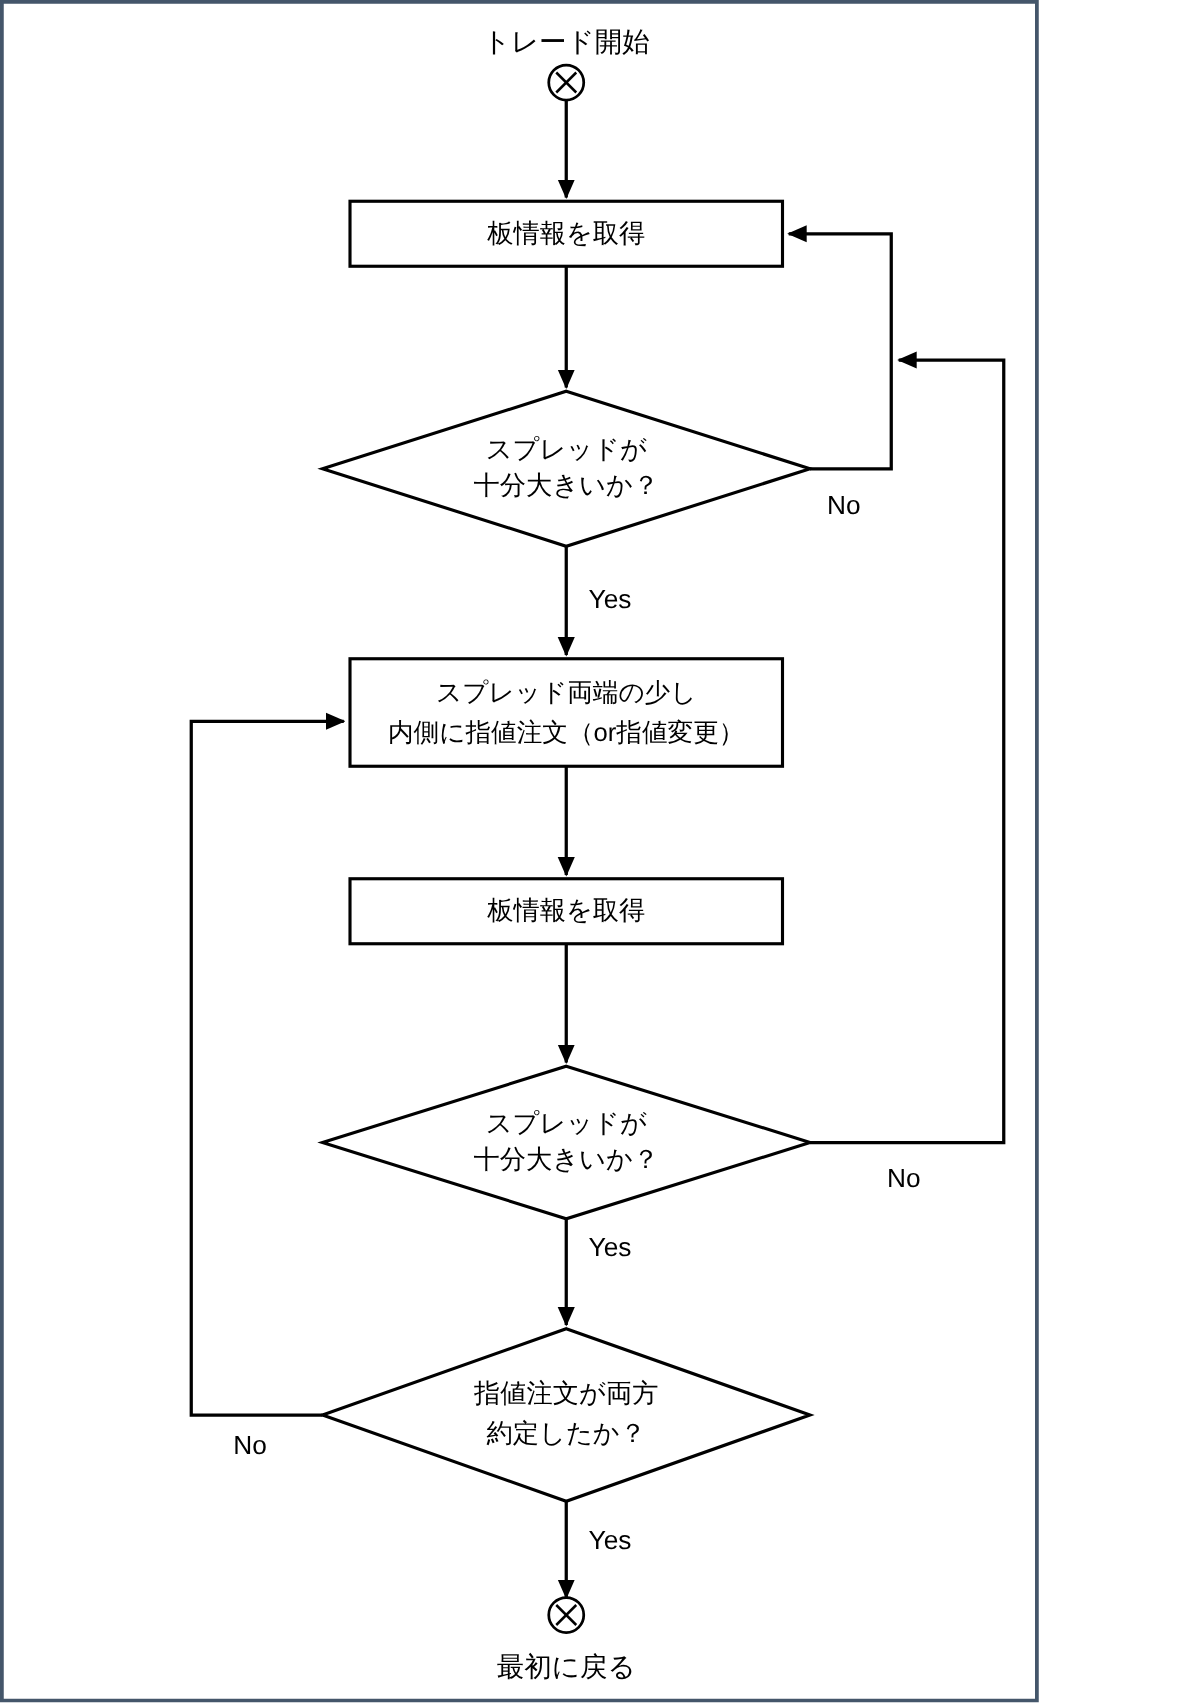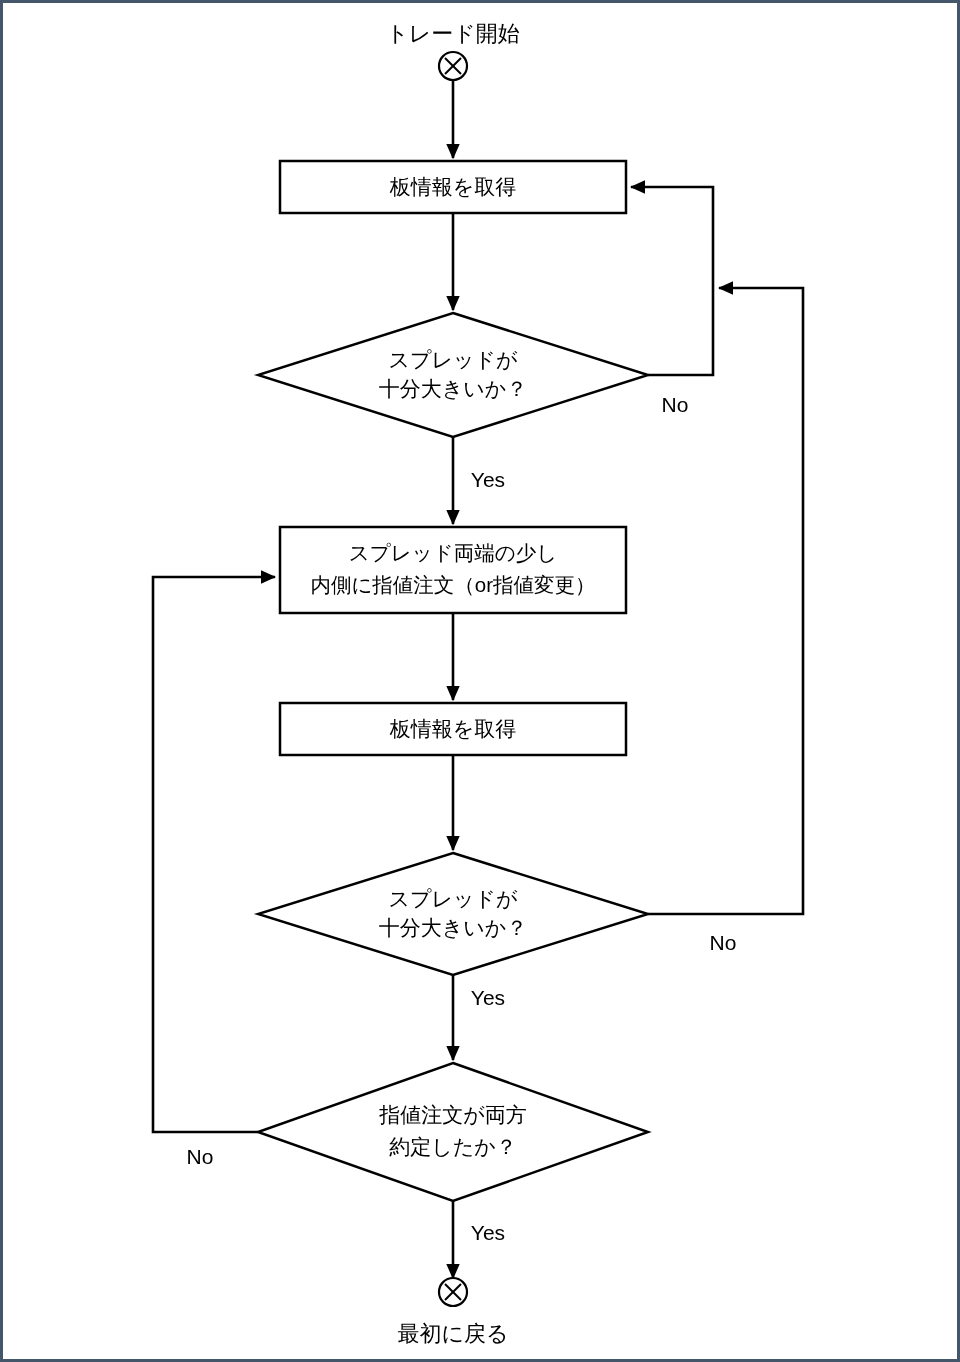--- a/index.html
+++ b/index.html
@@ -7,21 +7,21 @@
     padding: 0;
     background: #ffffff;
   }
   body {
     width: 960px;
     height: 1362px;
     font-family: "Liberation Sans", "DejaVu Sans", sans-serif;
   }
   #frame {
     position: relative;
-    width: 960px;
+    width: 831px;
     height: 1362px;
     box-sizing: border-box;
     border: 3px solid #44566a;
     background: #ffffff;
     overflow: hidden;
   }
   svg#flow {
     position: absolute;
     left: 0;
     top: 0;

